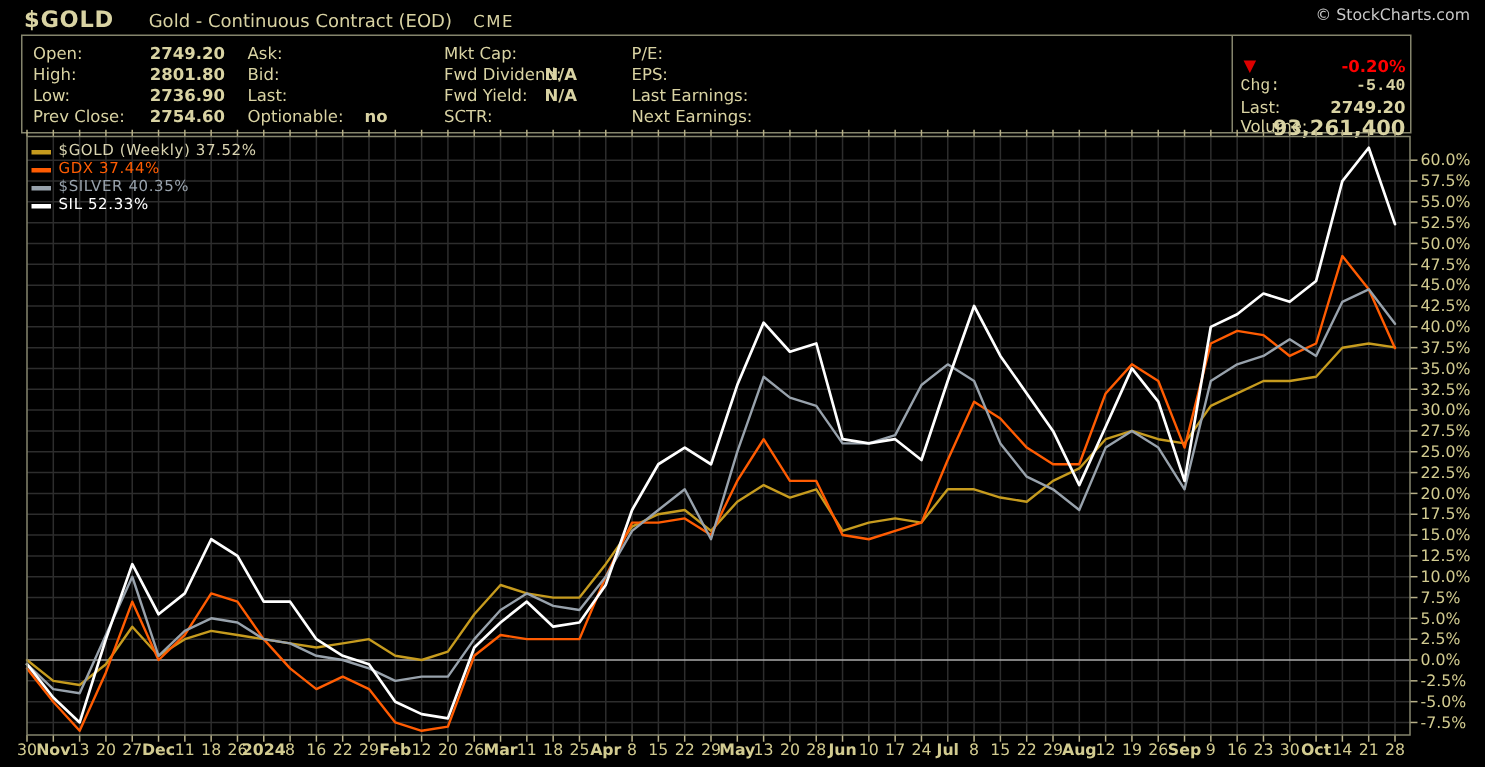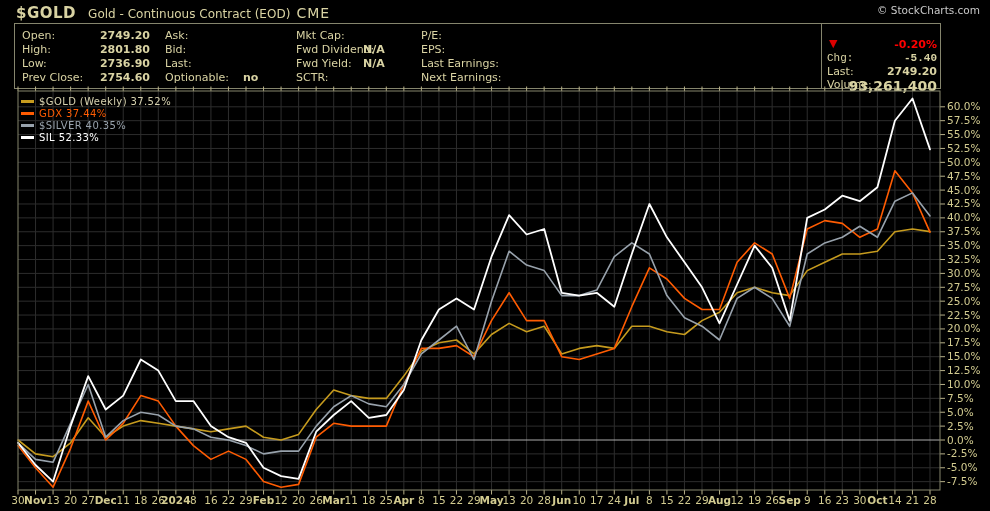--- a/index.html
+++ b/index.html
@@ -3,22 +3,22 @@
 <meta charset="utf-8">
 <style>
   * { margin:0; padding:0; box-sizing:border-box; }
   html,body { width:990px; height:511px; background:#000; overflow:hidden;
               font-family:"DejaVu Sans","Liberation Sans",sans-serif; }
   .stage { position:absolute; left:0; top:0; width:990px; height:511px; background:#000; }
 
   
   .titlebar { position:absolute; left:16px; top:3px; width:960px; height:18px; white-space:nowrap; }
   .sym   { color:#d9d3a3; font-weight:bold; font-size:15px; letter-spacing:0.5px; }
-  .subt  { color:#d9d3a3; font-size:12px; margin-left:7px;text-align:center; }
-  .exch  { color:#d9d3a3; font-size:14px; margin-left:1px; letter-spacing:1px; }
+  .subt  { color:#d9d3a3; font-size:12px; margin-left:18px;text-align:center; }
+  .exch  { color:#d9d3a3; font-size:11px; margin-left:9px; letter-spacing:1px; }
   .copyright { position:absolute; right:10px; top:4px; color:#c9c9c9; font-size:10.5px; }
 
   
   .quote-panel { position:absolute; left:14px; top:23px; width:927px; height:66px;
                  border:1px solid #85856d; background:#000; }
   .ql, .qv { position:absolute; font-size:11px; color:#d9d3a3; white-space:nowrap; }
   .qv { font-weight:bold; }
   .r0 { top:5px; } .r1 { top:19px; } .r2 { top:33px; } .r3 { top:47px; }
   .c1l { left:7px; } .c1v { left:50px; width:85px; text-align:right; }
   .c2l { left:150px; } .c2v { left:228px; }

